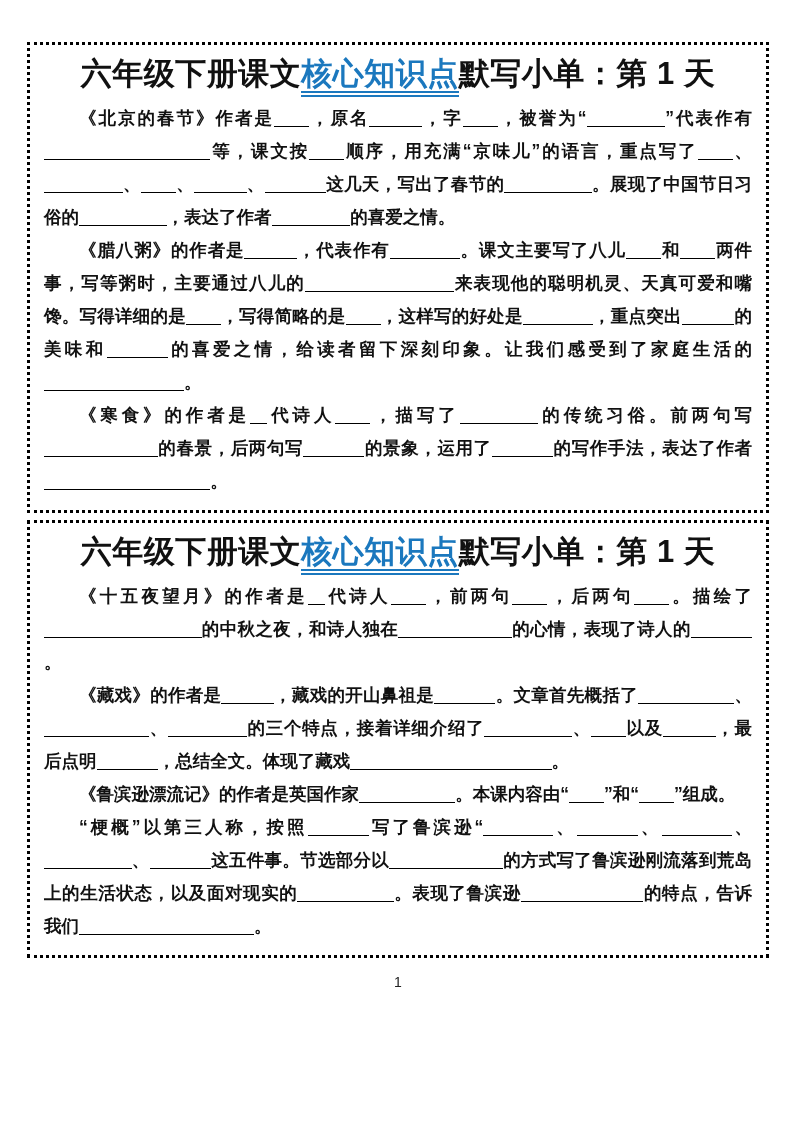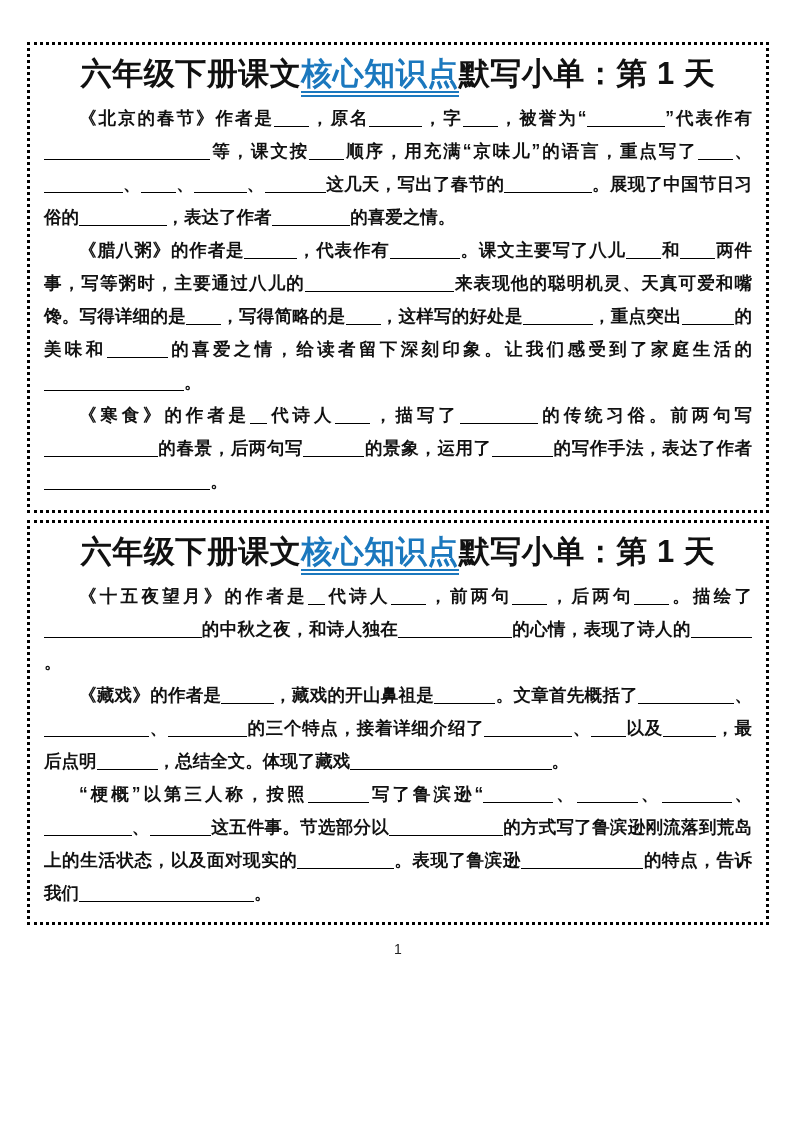--- a/index.html
+++ b/index.html
@@ -65,18 +65,19 @@
     <p class="para fill-text">《腊八粥》的作者是<span class="blank" style="width:3em"></span>，代表作有<span class="blank" style="width:4em"></span>。课文主要写了八儿<span class="blank" style="width:2em"></span>和<span class="blank" style="width:2em"></span>两件事，写等粥时，主要通过八儿的<span class="blank" style="width:8.5em"></span>来表现他的聪明机灵、天真可爱和嘴馋。写得详细的是<span class="blank" style="width:2em"></span>，写得简略的是<span class="blank" style="width:2em"></span>，这样写的好处是<span class="blank" style="width:4em"></span>，重点突出<span class="blank" style="width:3em"></span>的美味和<span class="blank" style="width:3.5em"></span>的喜爱之情，给读者留下深刻印象。让我们感受到了家庭生活的<span class="blank" style="width:8em"></span>。</p>
     <p class="para fill-text">《寒食》的作者是<span class="blank" style="width:1em"></span>代诗人<span class="blank" style="width:2em"></span>，描写了<span class="blank" style="width:4.5em"></span>的传统习俗。前两句写<span class="blank" style="width:6.5em"></span>的春景，后两句写<span class="blank" style="width:3.5em"></span>的景象，运用了<span class="blank" style="width:3.5em"></span>的写作手法，表达了作者<span class="blank" style="width:9.5em"></span>。</p>
   </div>
 
   <div class="section-box">
     <div class="section-title">
       <span>六年级下册课文</span><span class="title-highlight accent" style="color: rgb(27, 120, 190); border-color: rgb(27, 120, 190);">核心知识点</span><span>默写小单：第 1 天</span>
     </div>
     <p class="para fill-text">《十五夜望月》的作者是<span class="blank" style="width:1em"></span>代诗人<span class="blank" style="width:2em"></span>，前两句<span class="blank" style="width:2em"></span>，后两句<span class="blank" style="width:2em"></span>。描绘了<span class="blank" style="width:9em"></span>的中秋之夜，和诗人独在<span class="blank" style="width:6.5em"></span>的心情，表现了诗人的<span class="blank" style="width:3.5em"></span>。</p>
     <p class="para fill-text">《藏戏》的作者是<span class="blank" style="width:3em"></span>，藏戏的开山鼻祖是<span class="blank" style="width:3.5em"></span>。文章首先概括了<span class="blank" style="width:5.5em"></span>、<span class="blank" style="width:6em"></span>、<span class="blank" style="width:4.5em"></span>的三个特点，接着详细介绍了<span class="blank" style="width:5em"></span>、<span class="blank" style="width:2em"></span>以及<span class="blank" style="width:3em"></span>，最后点明<span class="blank" style="width:3.5em"></span>，总结全文。体现了藏戏<span class="blank" style="width:11.5em"></span>。</p>
+    <p class="para fill-text">《鲁滨逊漂流记》的作者是英国作家<span class="blank" style="width:5.5em"></span>。本课内容由“<span class="blank" style="width:2em"></span>”和“<span class="blank" style="width:2em"></span>”组成。</p>
     <p class="para fill-text">“梗概”以第三人称，按照<span class="blank" style="width:3.5em"></span>写了鲁滨逊“<span class="blank" style="width:4em"></span>、<span class="blank" style="width:3.5em"></span>、<span class="blank" style="width:4em"></span>、<span class="blank" style="width:5em"></span>、<span class="blank" style="width:3.5em"></span>这五件事。节选部分以<span class="blank" style="width:6.5em"></span>的方式写了鲁滨逊刚流落到荒岛上的生活状态，以及面对现实的<span class="blank" style="width:5.5em"></span>。表现了鲁滨逊<span class="blank" style="width:7em"></span>的特点，告诉我们<span class="blank" style="width:10em"></span>。</p>
   </div>
 
   <div class="page-number">1</div>
 
 </div>
 
 </body></html>

